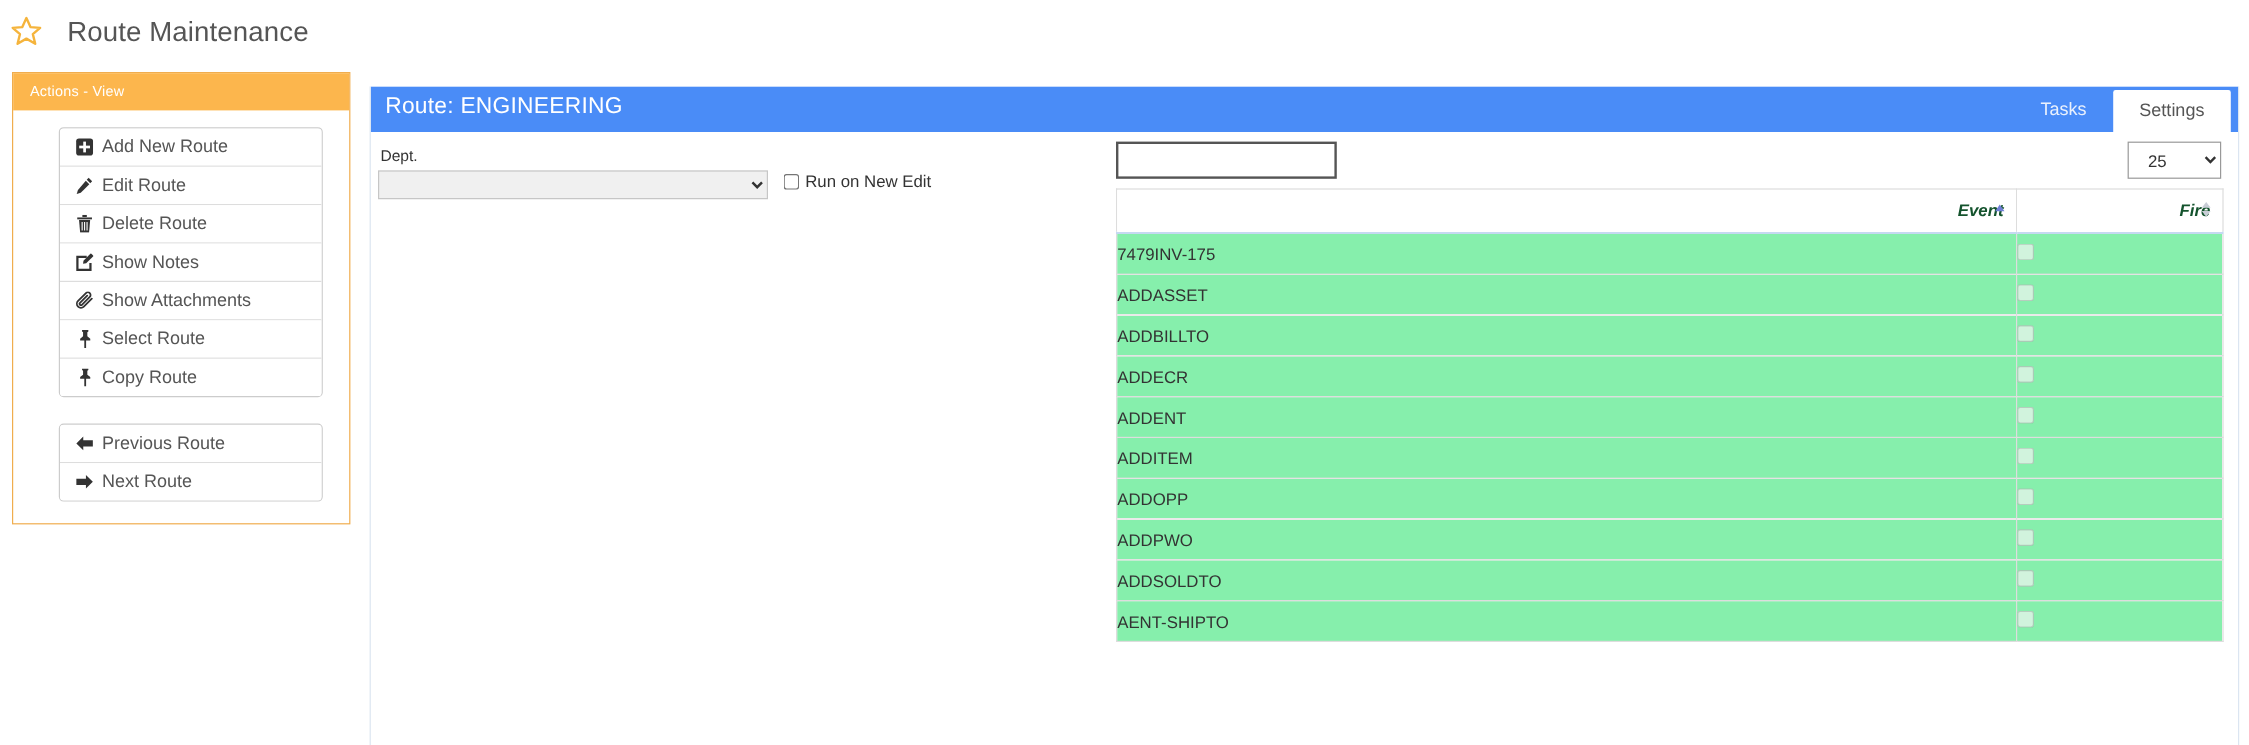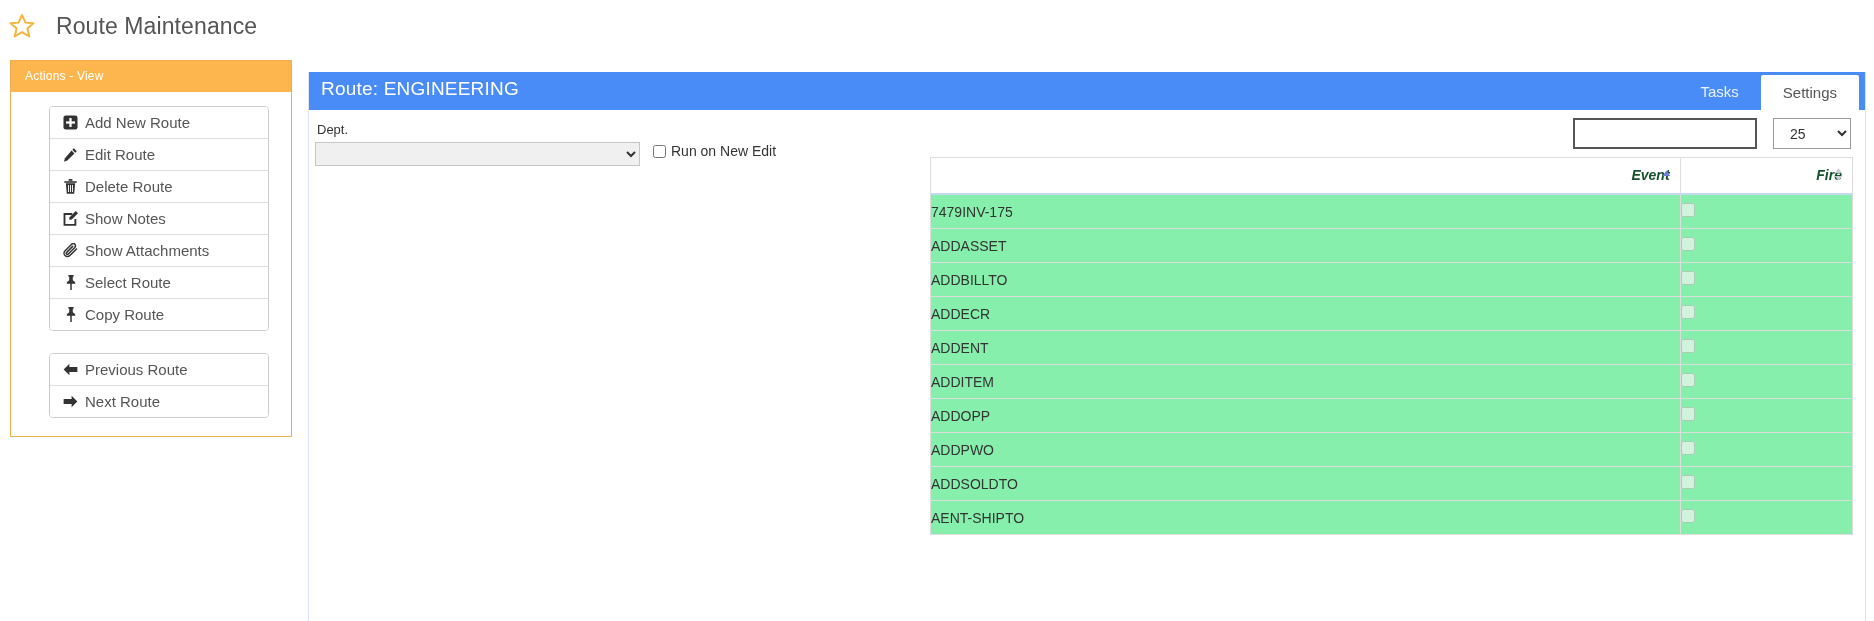--- a/index.html
+++ b/index.html
@@ -181,21 +181,21 @@
   
   #grid-wrap {
     position: absolute;
     left: 621px;
     top: 46px;
     right: 12px;
     bottom: 0;
   }
   #grid-toolbar {
     display: flex;
-    justify-content: flex-end;
+    justify-content: space-between;
     align-items: center;
     margin-bottom: 8px;
     padding-right: 2px;
   }
   #grid-search {
     width: 184px;
     height: 31px;
     border: 2px solid #555555;
     background: #ffffff;
     font-size: 14px;

